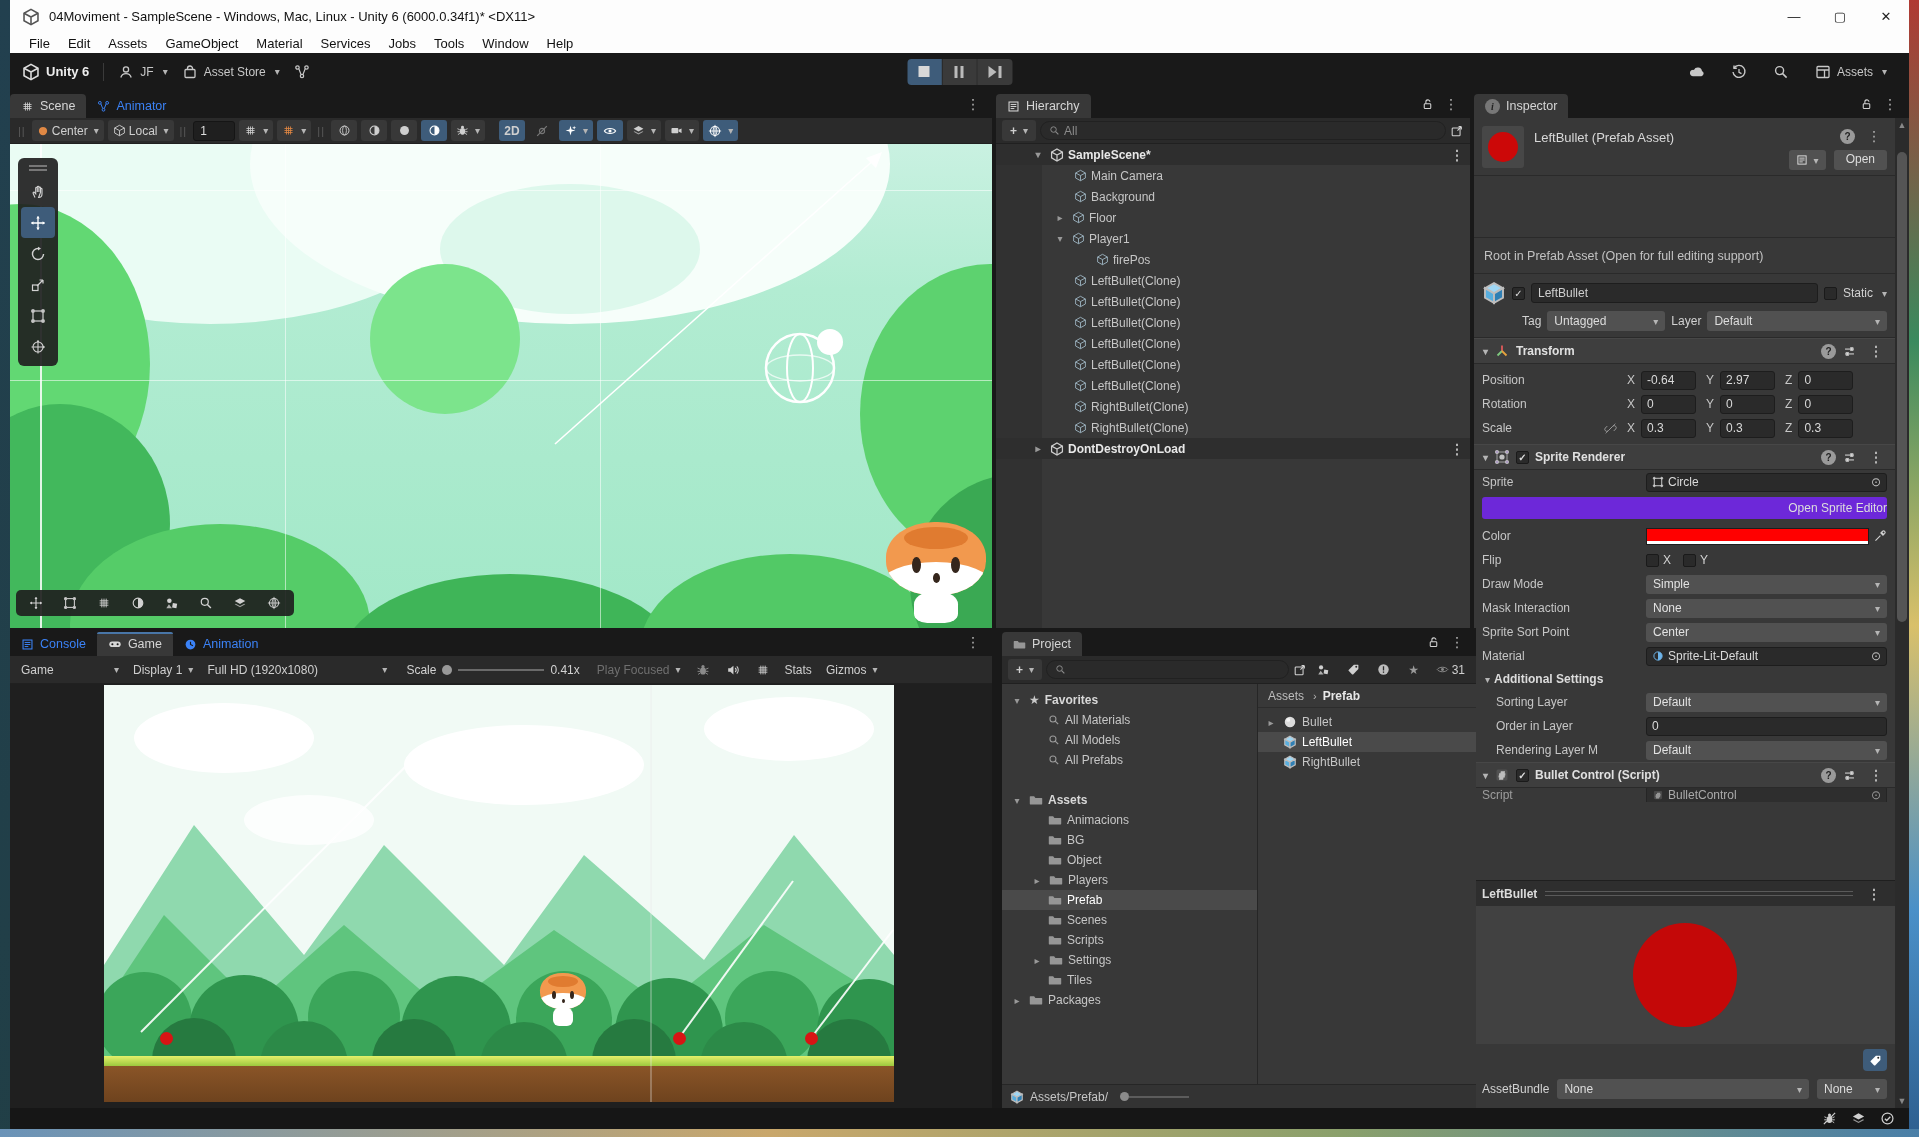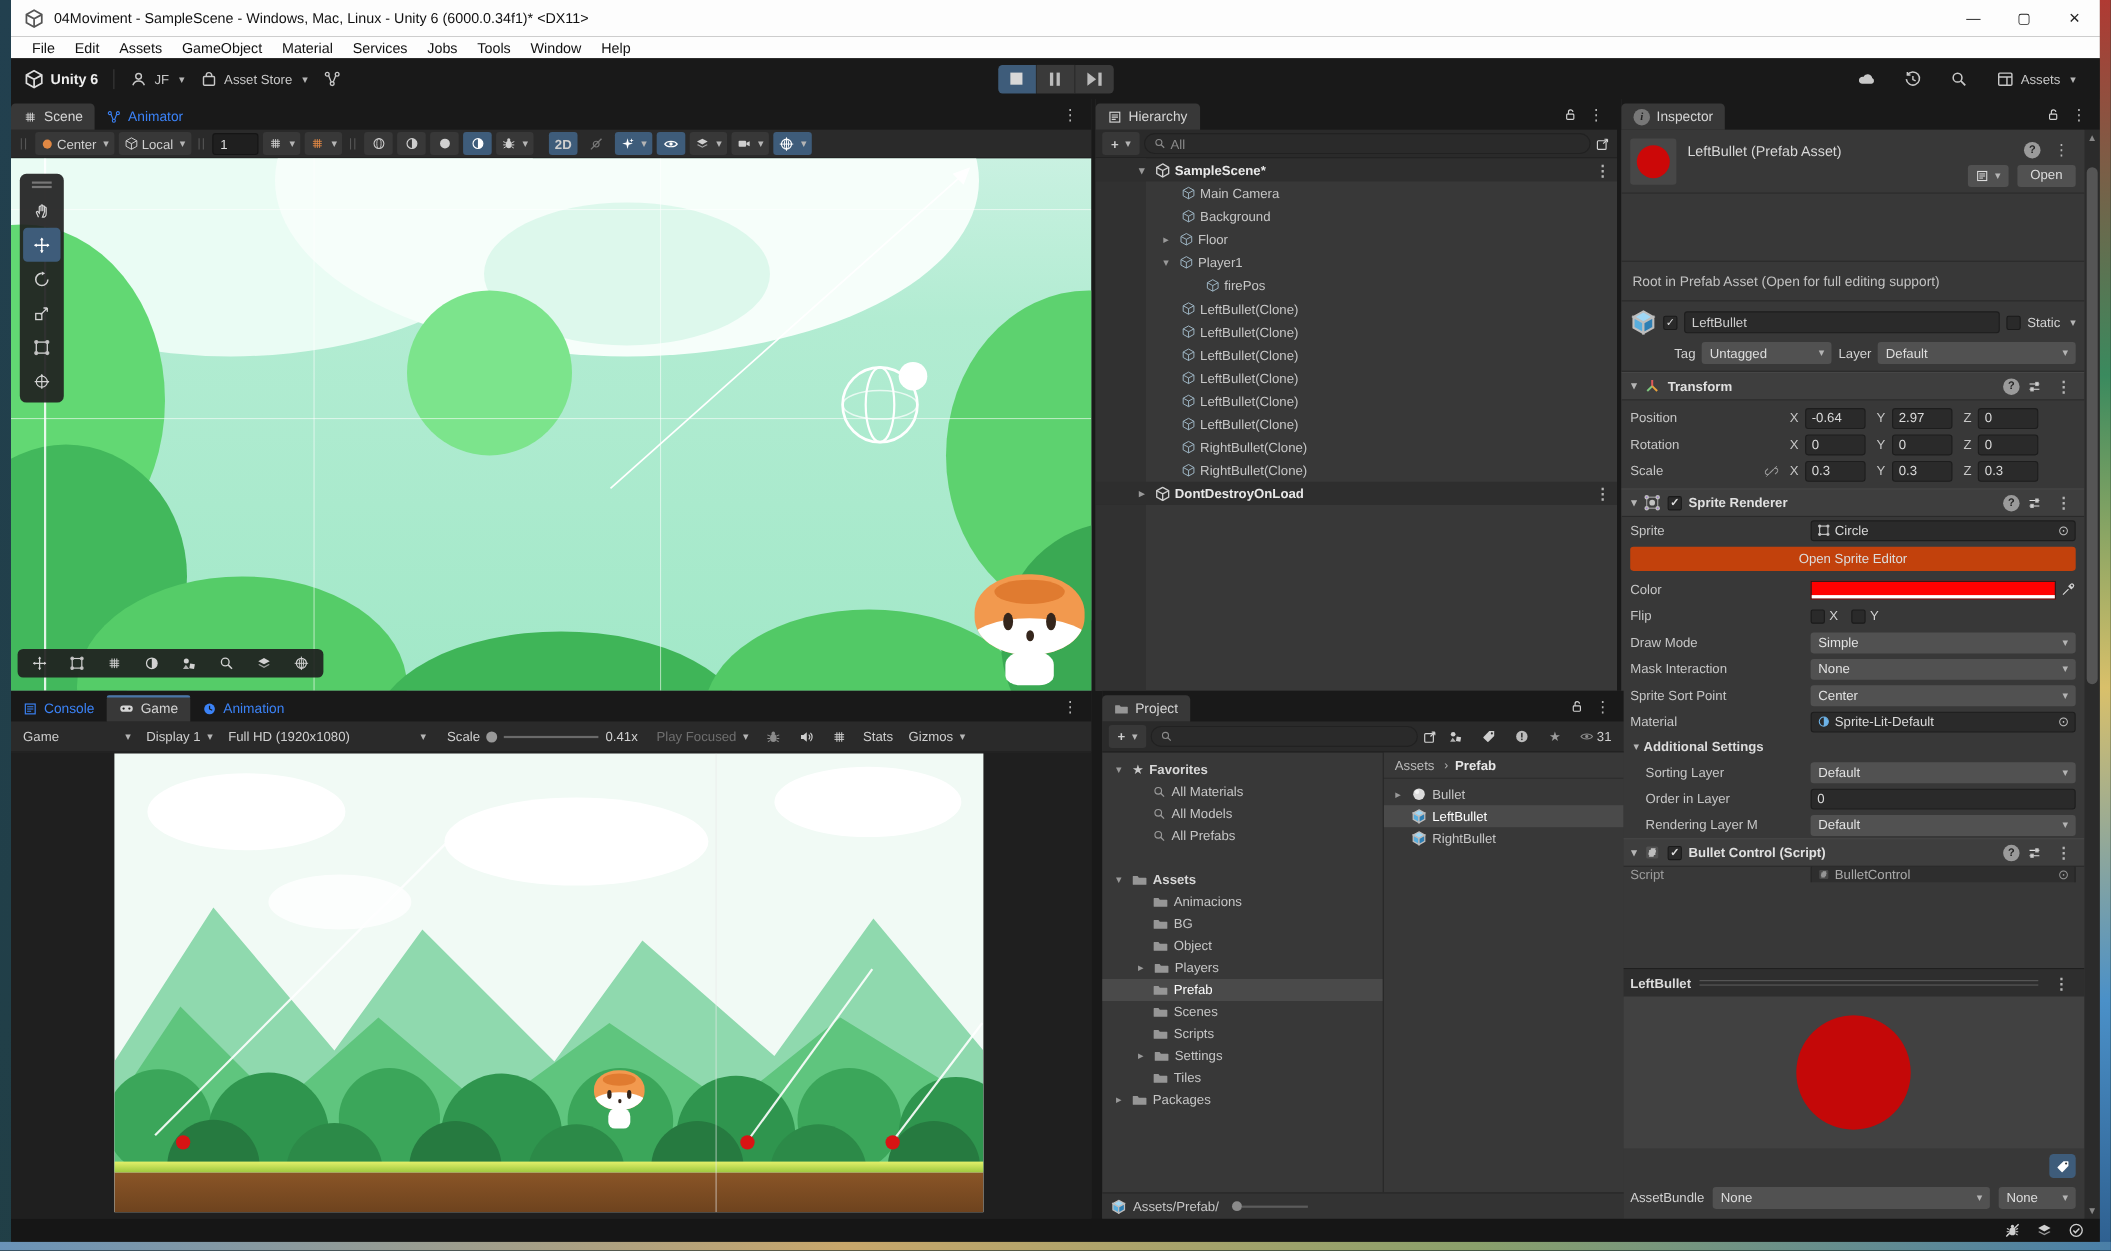--- a/index.html
+++ b/index.html
@@ -992,21 +992,21 @@
               <span class="objfld">
             <svg class="ic" style="width:12px;height:12px">
                   <use href="#i-rect"></use>
                 </svg>
             <span>Circle</span>
             <span class="target">⊙</span>
           </span>
             </span>
         </div>
         <div style="padding:3px 8px 5px">
-          <div class="btn" style="text-align:center;padding:4px 0;background:#c2410c">Open Sprite Editor</div>
+          <div class="btn" style="text-align:right;padding:4px 0;background:#6d28d9">Open Sprite Editor</div>
         </div>
         <div class="prop">
           <span class="plabel">Color</span>
           <span class="pval">
             <span class="colorbar" id="color-swatch" style="background: rgb(255, 0, 0);">
                 <span class="a"></span>
               </span>
             <svg class="ic" style="width:14px;height:14px">
                 <use href="#i-dropper"></use>
               </svg>

